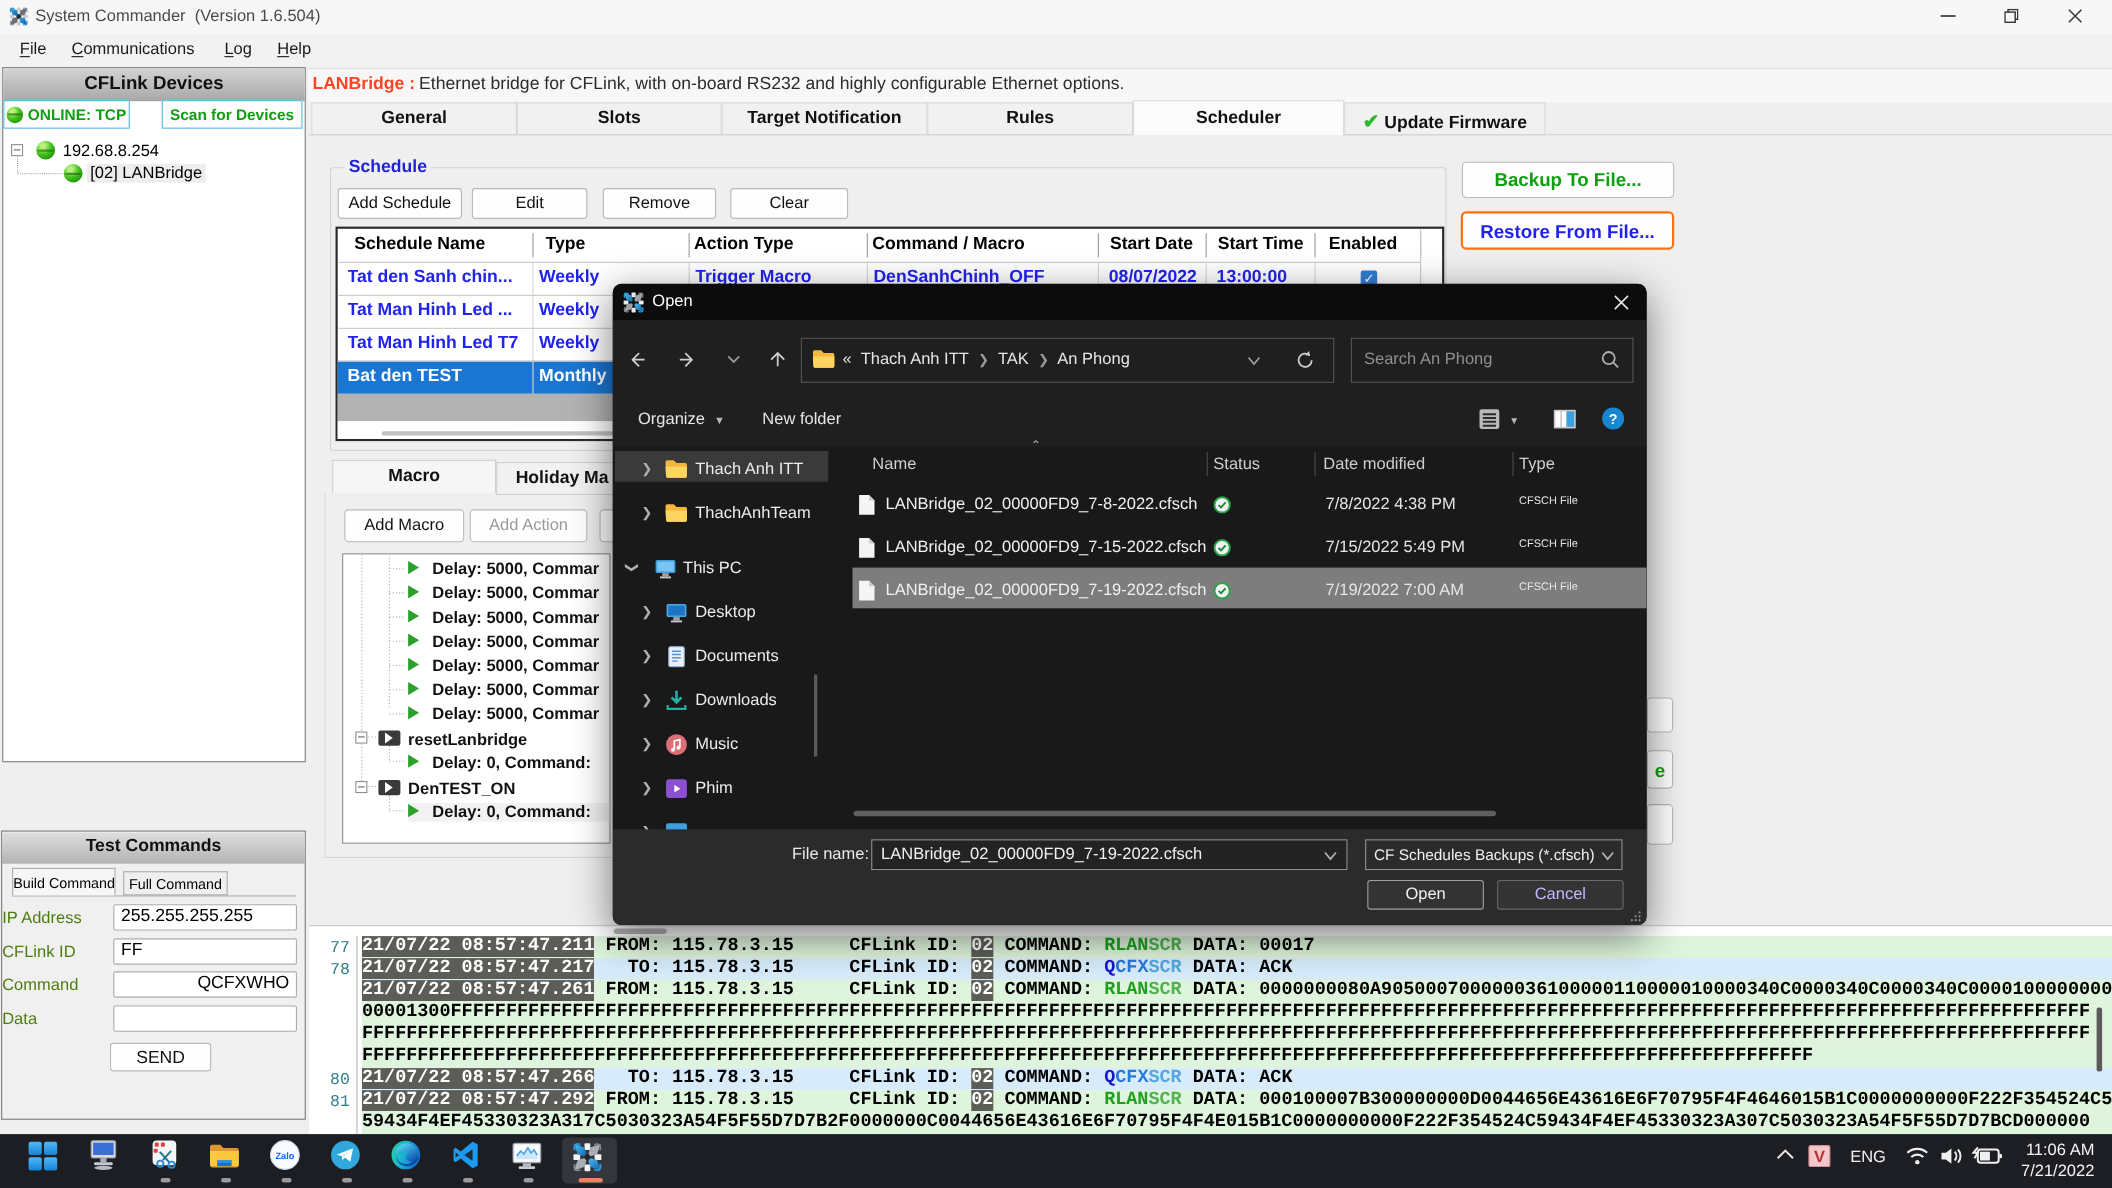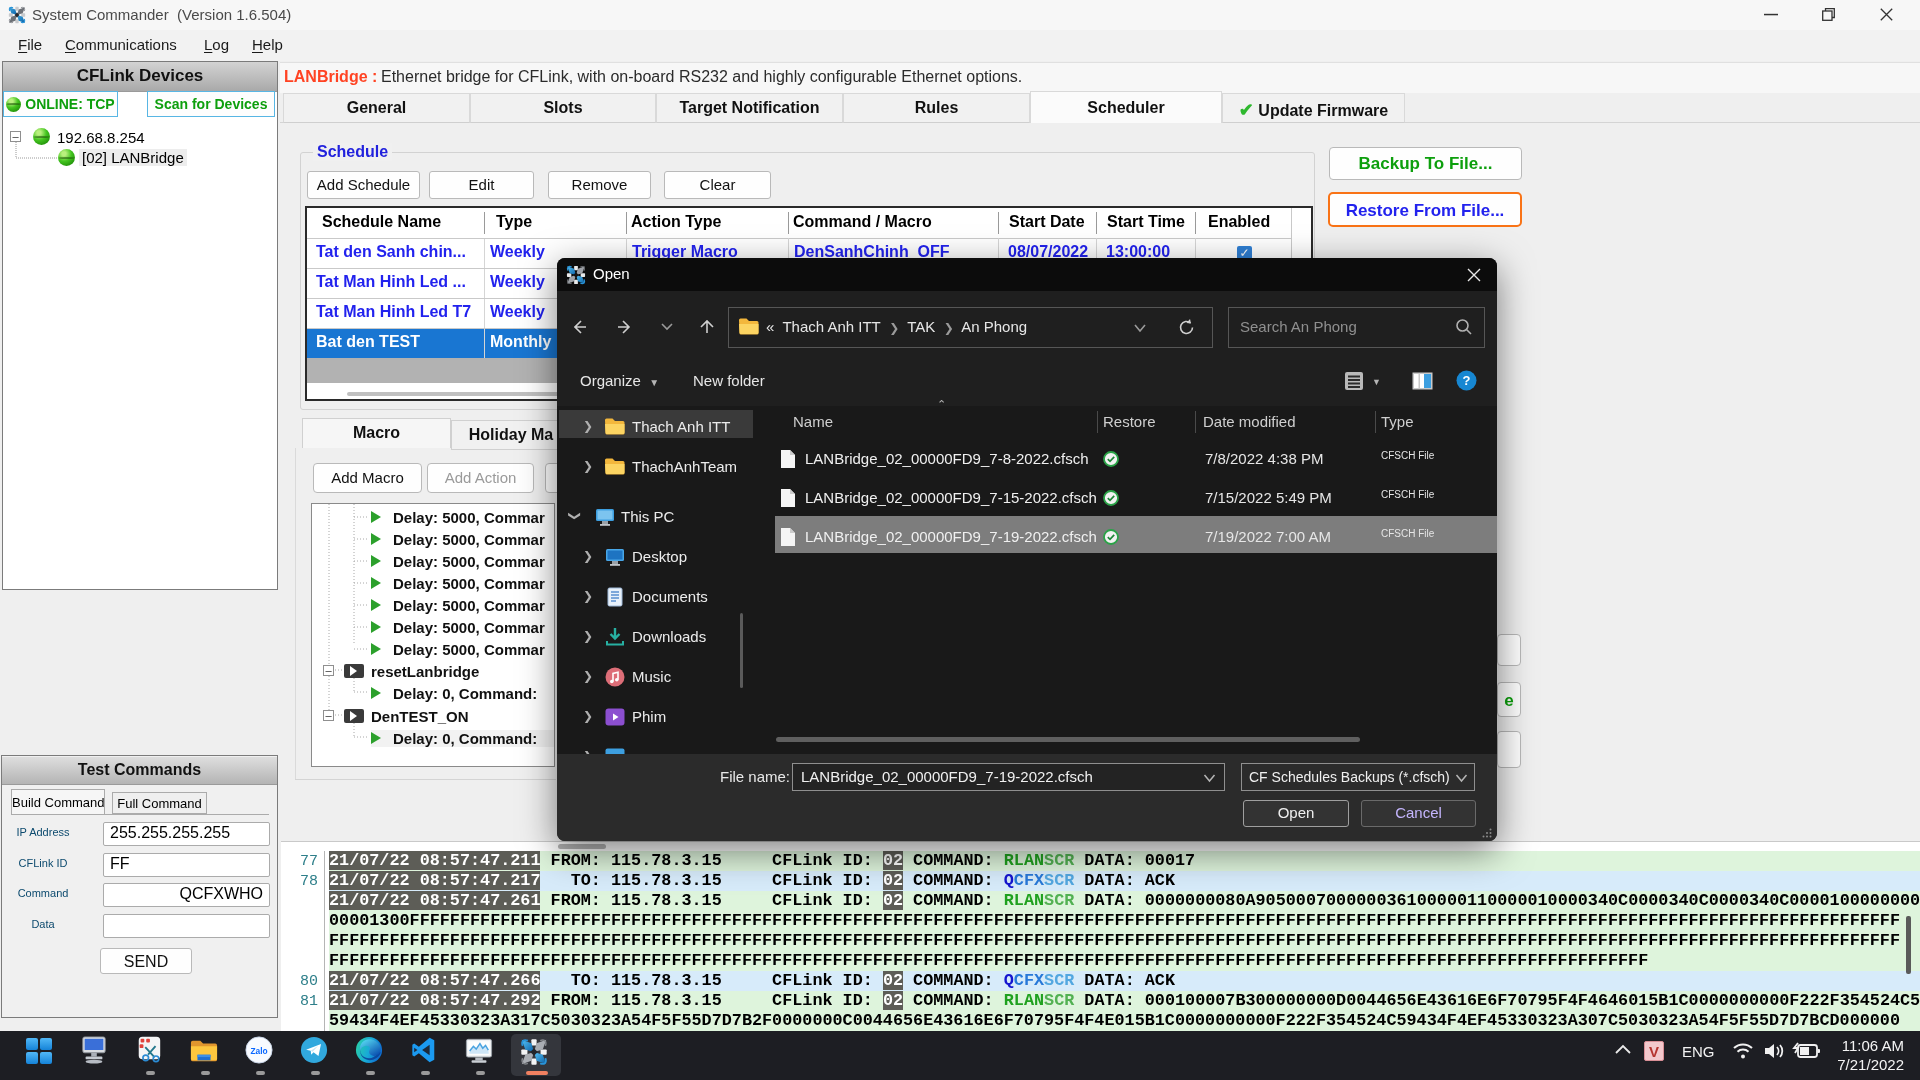--- a/index.html
+++ b/index.html
@@ -8,21 +8,21 @@
 .abs { position:absolute; }
 
 
 #titlebar { left:0; top:0; width:1920px; height:30px; background:#f7f7f7; }
 #titletext { left:32px; top:6px; font-size:15px; color:#4a4a4a; }
 #menubar { left:0; top:30px; width:1920px; height:31px; background:#f2f2f2; }
 .mi { position:absolute; top:6px; font-size:15px; color:#1a1a1a; }
 .mi u { text-decoration:underline; text-underline-offset:2px; }
 
 
-#leftpanel { left:2px; top:61px; width:276px; height:529px; background:#ffffff;
+#leftpanel { left:2px; top:61px; width:276px; height:632px; background:#ffffff;
   border:1px solid #7b7b7b; }
 #lphead { left:0; top:0; width:274px; height:30px;
   background:linear-gradient(180deg,#d3d3d3,#a9a9a9);
   border-bottom:1px solid #9a9a9a; text-align:center; font-weight:bold;
   font-size:17px; color:#111; padding-top:4px; }
 .bluebtn { position:absolute; background:#fdfdfd; border:1px solid #58b6e4;
   display:flex; align-items:center; justify-content:center; white-space:nowrap;
   font-weight:bold; color:#0d9f0d; }
 .ball { display:inline-block; border-radius:50%;
   background:radial-gradient(circle at 35% 28%, #b9f07e 12%, #44c520 45%, #1c8a06 85%);
@@ -33,21 +33,21 @@
 
 
 #testcmd { left:1px; top:755px; width:277px; height:263px; background:#f0f0f0;
   border:1px solid #7b7b7b; }
 #tchead { left:0; top:1px; width:275px; height:28px;
   background:linear-gradient(180deg,#dedede,#b4b4b4);
   border-bottom:1px solid #9a9a9a; text-align:center; font-weight:bold;
   font-size:16px; color:#111; padding-top:4px; }
 .tcfield { position:absolute; left:101px; width:167px; height:24px; background:#fff;
   border:1px solid #ababab; border-radius:2px; font-size:16px; padding:1px 6px; color:#000; }
-.tclabel { position:absolute; font-size:11px; color:#0c4a6e; text-align:center; width:82px; }
+.tclabel { position:absolute; font-size:15px; color:#4d7c0f; text-align:left; width:82px; }
 
 
 #descbar { left:280px; top:62px; width:1640px; height:31px; background:#f7f7f7;
   border-top:1px solid #e0e0e0; }
 #tabbar { left:280px; top:93px; width:1640px; height:30px; }
 .tab { position:absolute; top:0; height:30px; background:#f1f1f1;
   border:1px solid #d9d9d9; border-bottom:1px solid #cfcfcf; text-align:center;
   font-weight:bold; font-size:16px; color:#111; padding-top:5px; }
 .tab.active { background:#fbfbfb; border-bottom:none; top:-2px; height:32px;
   padding-top:7px; }
@@ -627,21 +627,21 @@
   <div class="sbrow" style="top:486px;">
       <span class="sbchev">❯</span>
       <svg class="sbicon" viewBox="0 0 22 20">
         <rect x="1.5" y="1.5" width="19" height="17" rx="2" fill="#3d9fe0"></rect>
       </svg>
     </div>
   <div style="position:absolute; left:183px; top:355px; width:3px; height:75px; background:#5a5a5a; border-radius:2px;"></div>
 
   <div style="position:absolute; left:380px; top:140px; font-size:11px; color:#b5b5b5;">⌃</div>
   <div class="lhdr" style="left:236px;">Name</div>
-  <div class="lhdr" style="left:546px;">Restore</div>
+  <div class="lhdr" style="left:546px;">Status</div>
   <div class="lhdr" style="left:646px;">Date modified</div>
   <div class="lhdr" style="left:824px;">Type</div>
   <div class="lhsep" style="left:540px;"></div>
   <div class="lhsep" style="left:638px;"></div>
   <div class="lhsep" style="left:818px;"></div>
 
   <div class="frow" style="top:182px;">
     <svg class="ficon" viewBox="0 0 16 20">
         <path d="M1 1 h9 l5 5 v13 h-14 z" fill="#f5f5f5"></path>
         <path d="M10 1 l5 5 h-5 z" fill="#cccccc"></path>

